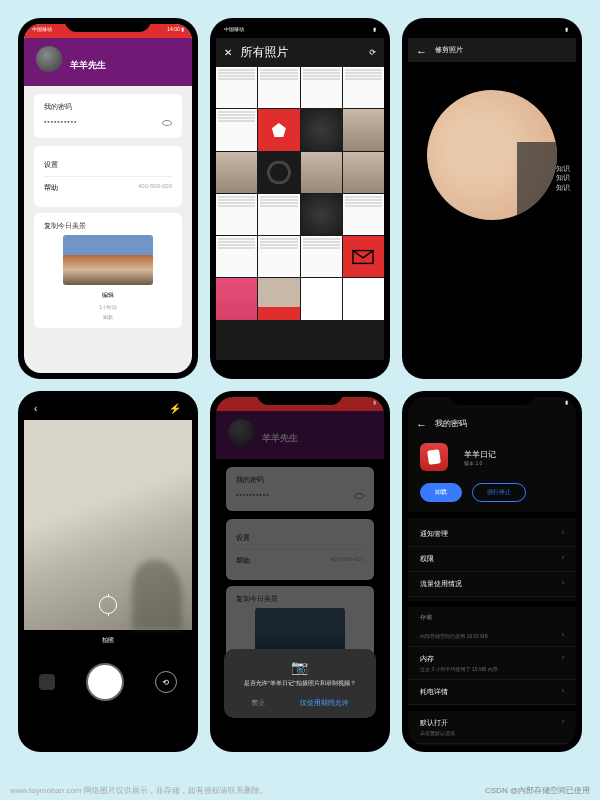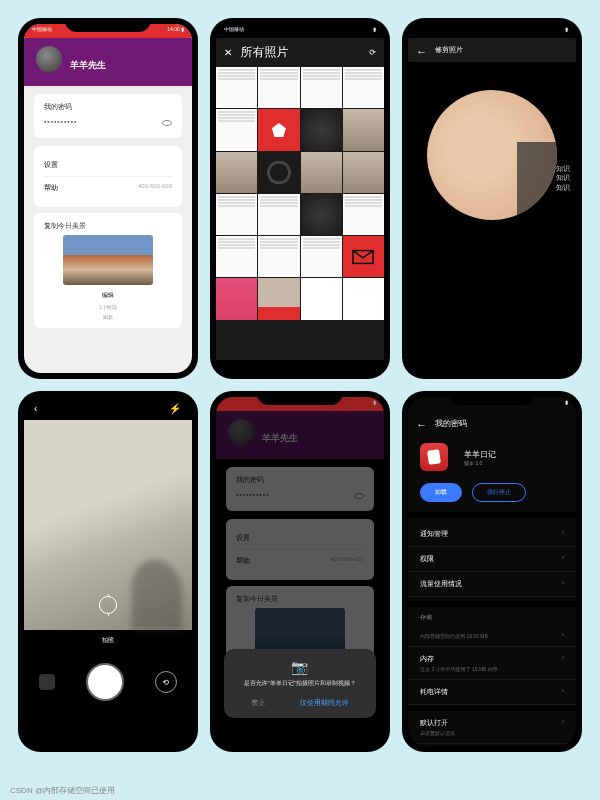--- a/index.html
+++ b/index.html
@@ -438,14 +438,15 @@
     <div class="info-item">
       <span><span>默认打开</span><span class="sub">未设置默认选项</span></span>
           <span class="chev">›</span>
     </div>
   </div>
 </div>
 
 </div>
 
 <div class="footer">
+  <span>www.toymoban.com 网络图片仅供展示，非存储，如有侵权请联系删除。</span>
   <span class="right">CSDN @内部存储空间已使用</span>
 </div>
 
 </body></html>

